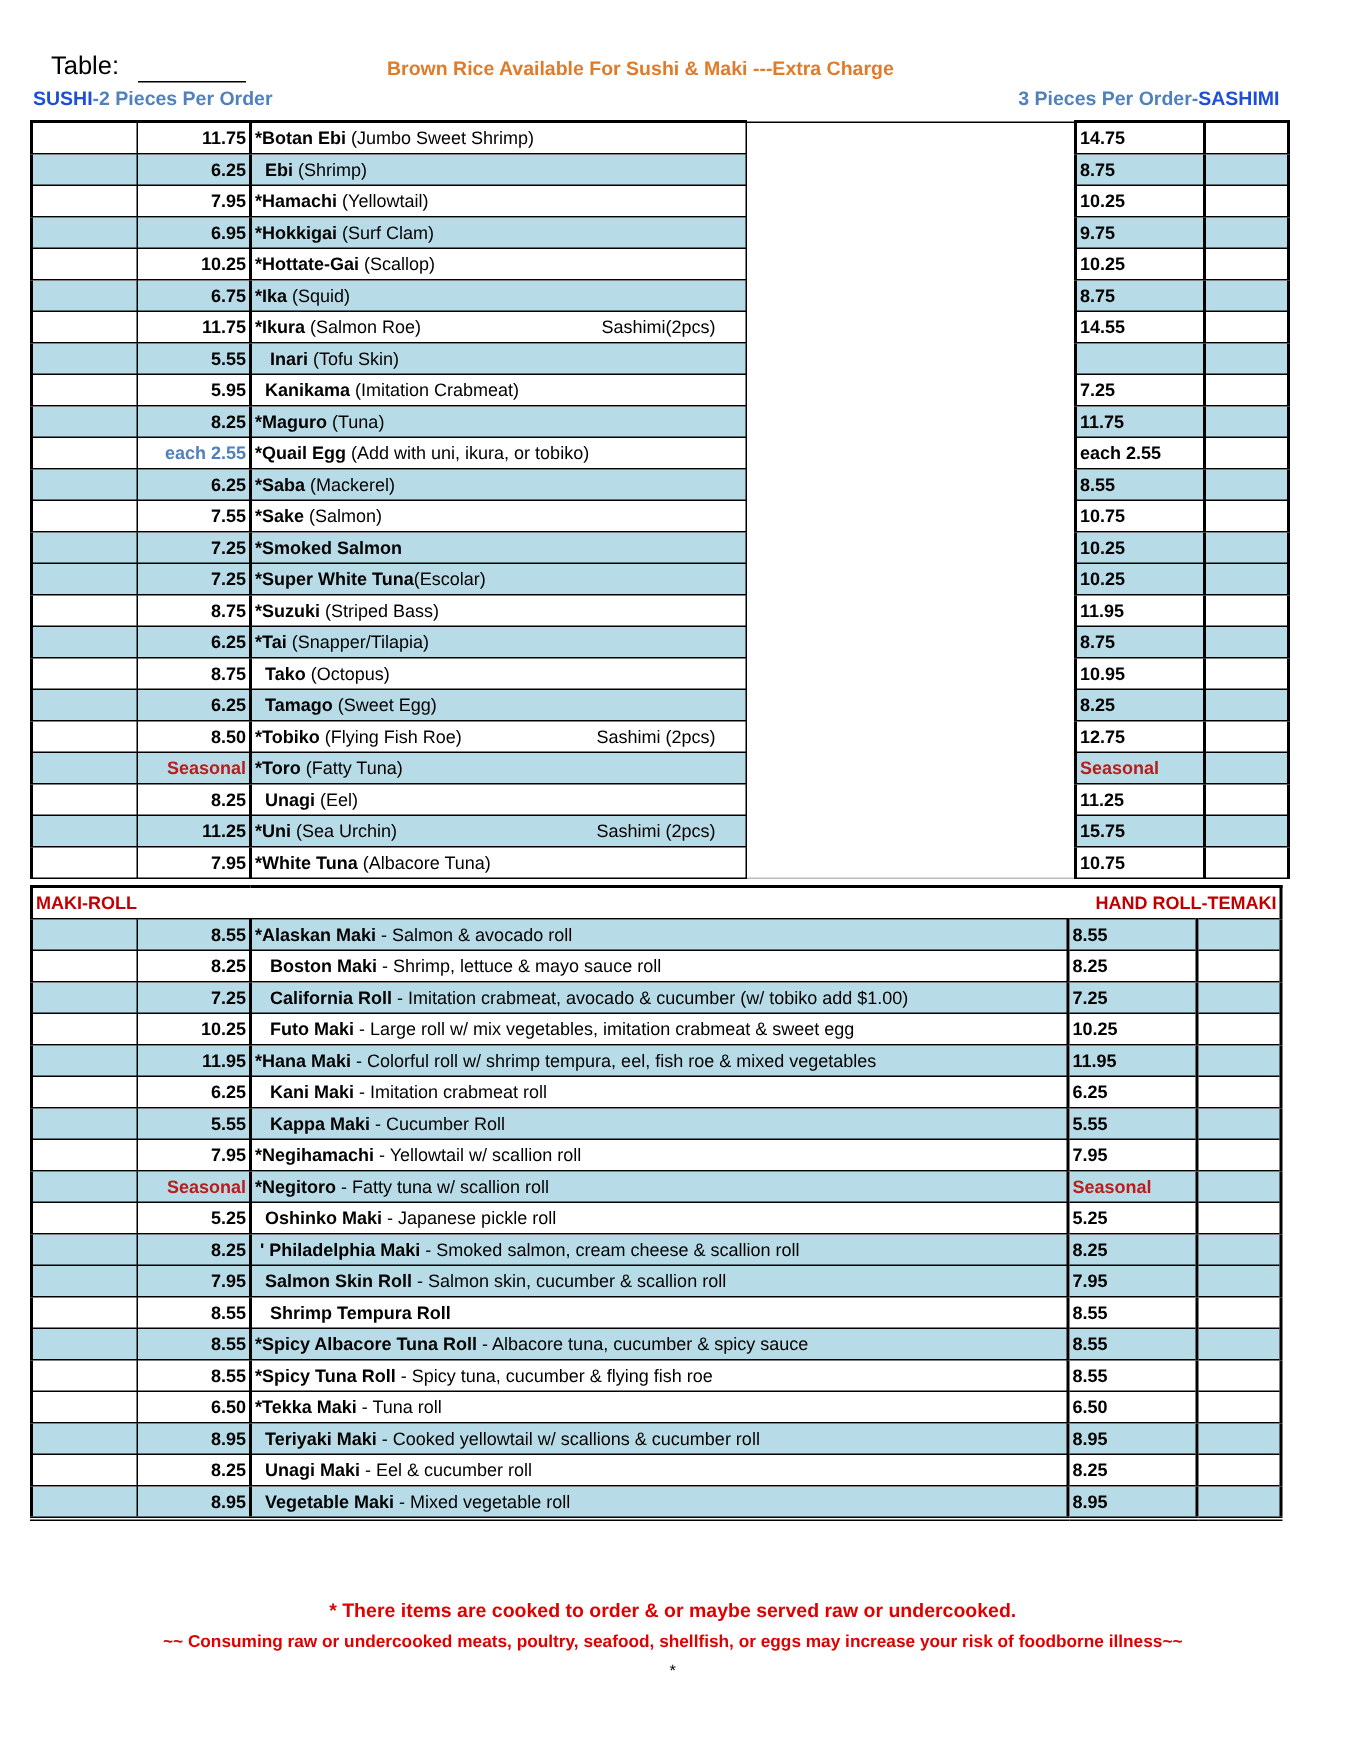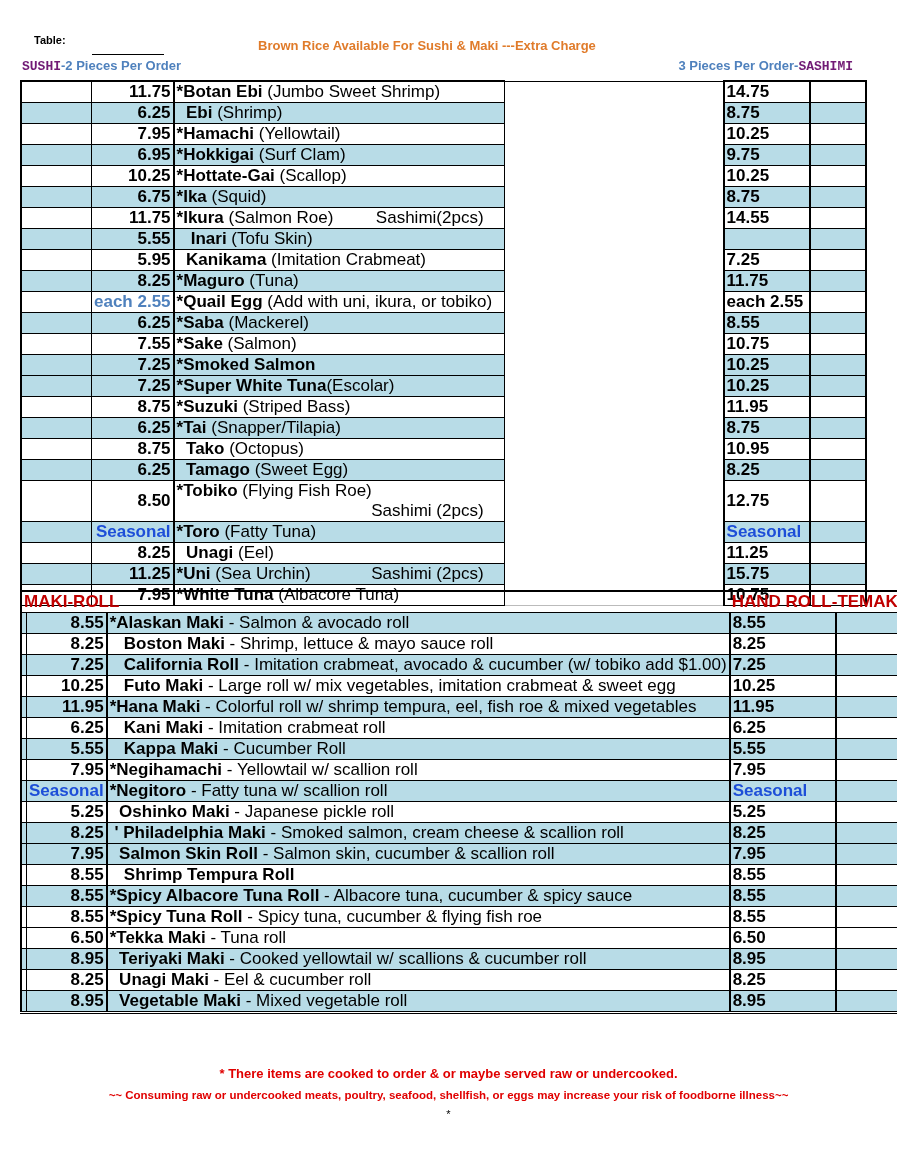--- a/index.html
+++ b/index.html
@@ -1,26 +1,26 @@
 <!DOCTYPE html>
 <html><head>
 <meta charset="utf-8">
 <style>
   html,body{margin:0;padding:0;background:#ffffff;}
   body{width:897px;height:1161px;position:relative;font-family:"Liberation Sans","DejaVu Sans",sans-serif;color:#000;overflow:hidden;}
   .abs{position:absolute;}
-  .hdr-table{left:34px;top:34px;font-size:11px;font-weight:bold;}
+  .hdr-table{left:34px;top:34px;font-size:17px;font-weight:normal;}
   .hdr-line{left:92px;top:54px;width:72px;border-bottom:1px solid #000;}
   .hdr-brown{left:258px;top:38px;font-size:13px;font-weight:bold;color:#e07b2a;}
   .hdr-sushi{left:22px;top:58px;font-size:13px;font-weight:bold;}
   .hdr-sashimi{right:44px;top:58px;font-size:13px;font-weight:bold;margin-left:16px;}
-  .red{color:#701a75;font-family:Liberation Mono, monospace;}
+  .red{color:#1d4ed8;}
   .blue{color:#4f81bd;}
-  .sky{color:#1d4ed8;}
-  table{border-collapse:collapse;position:absolute;left:20px;table-layout:fixed;font-size:17px;}
+  .sky{color:#b91c1c;}
+  table{border-collapse:collapse;position:absolute;left:20px;table-layout:fixed;font-size:12px;}
   td{height:20px;padding:0 2px;border:1px solid #000;white-space:nowrap;overflow:hidden;line-height:20px;}
   tr.blue-row td.fill{background:#b8dce7;}
   .c1{width:65px;border-left:2px solid #000;}
   .c2{width:70px;text-align:right;font-weight:bold;border-right:2px solid #000;}
   .c3{width:325px;}
   .c4{width:214px;border:none;}
   .c5{width:80px;font-weight:bold;border-left:2px solid #000;border-right:2px solid #000;}
   .c6{width:50px;border-right:2px solid #000;}
   .nm{font-weight:bold;}
   .note{float:right;padding-right:18px;}

